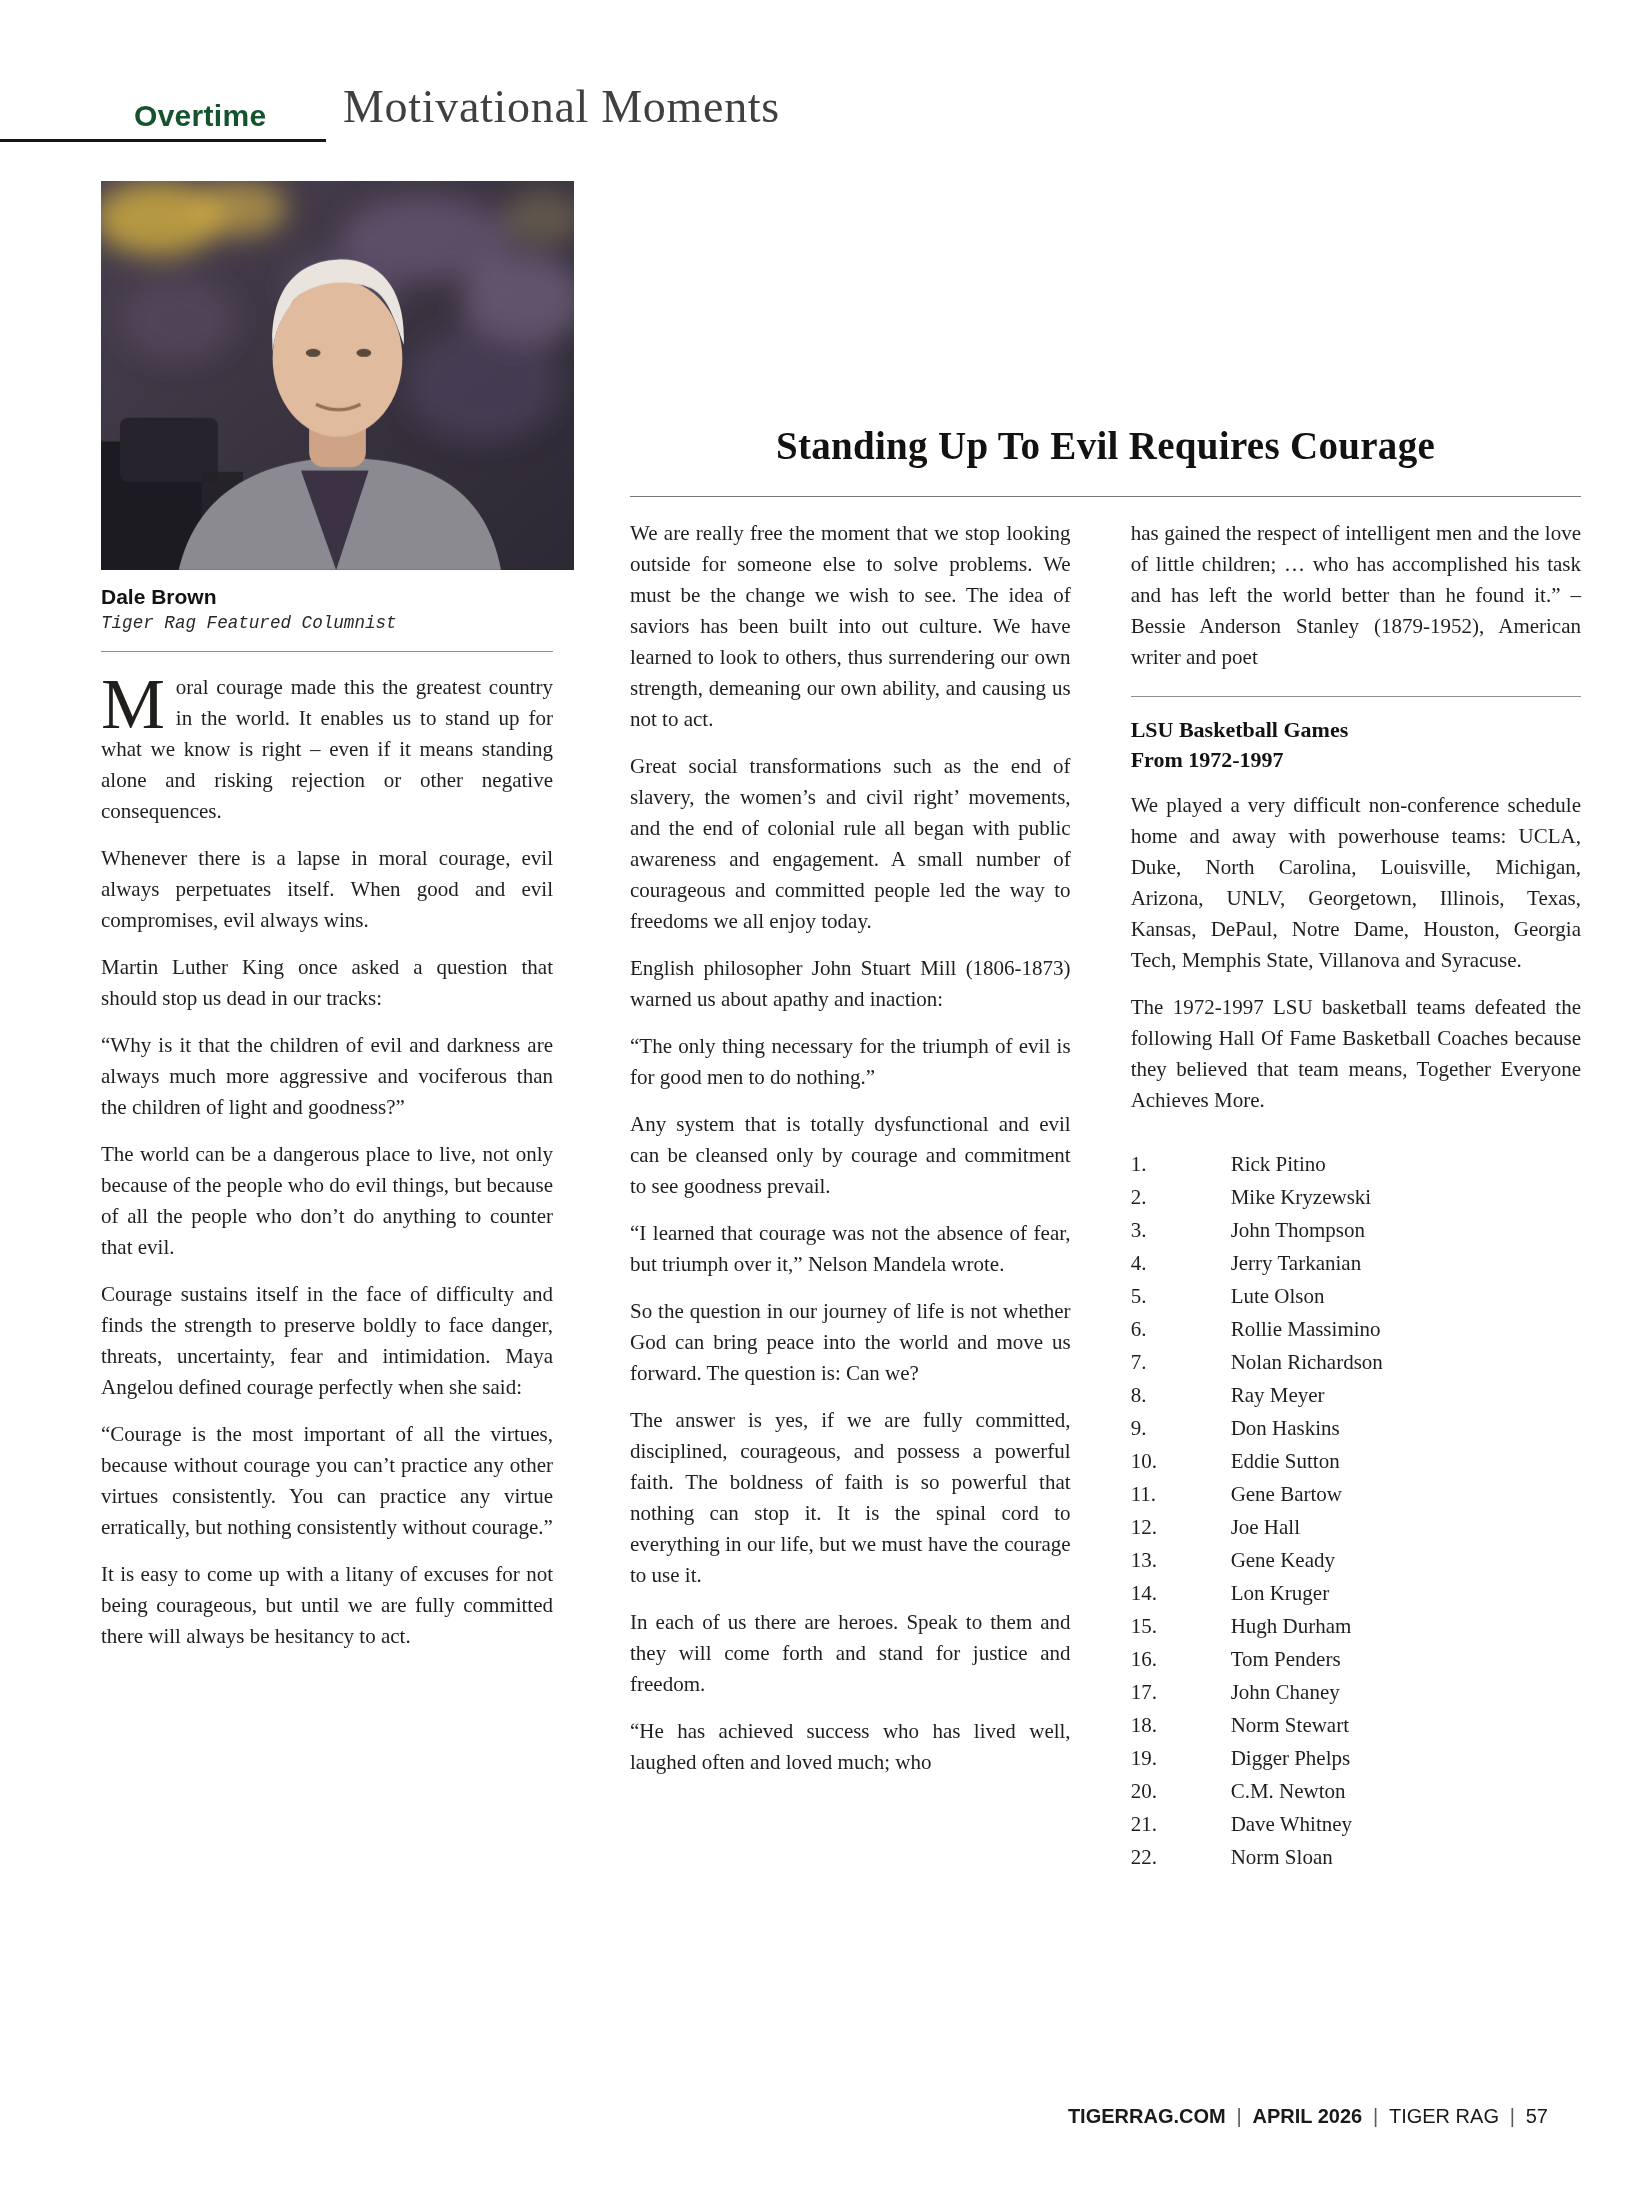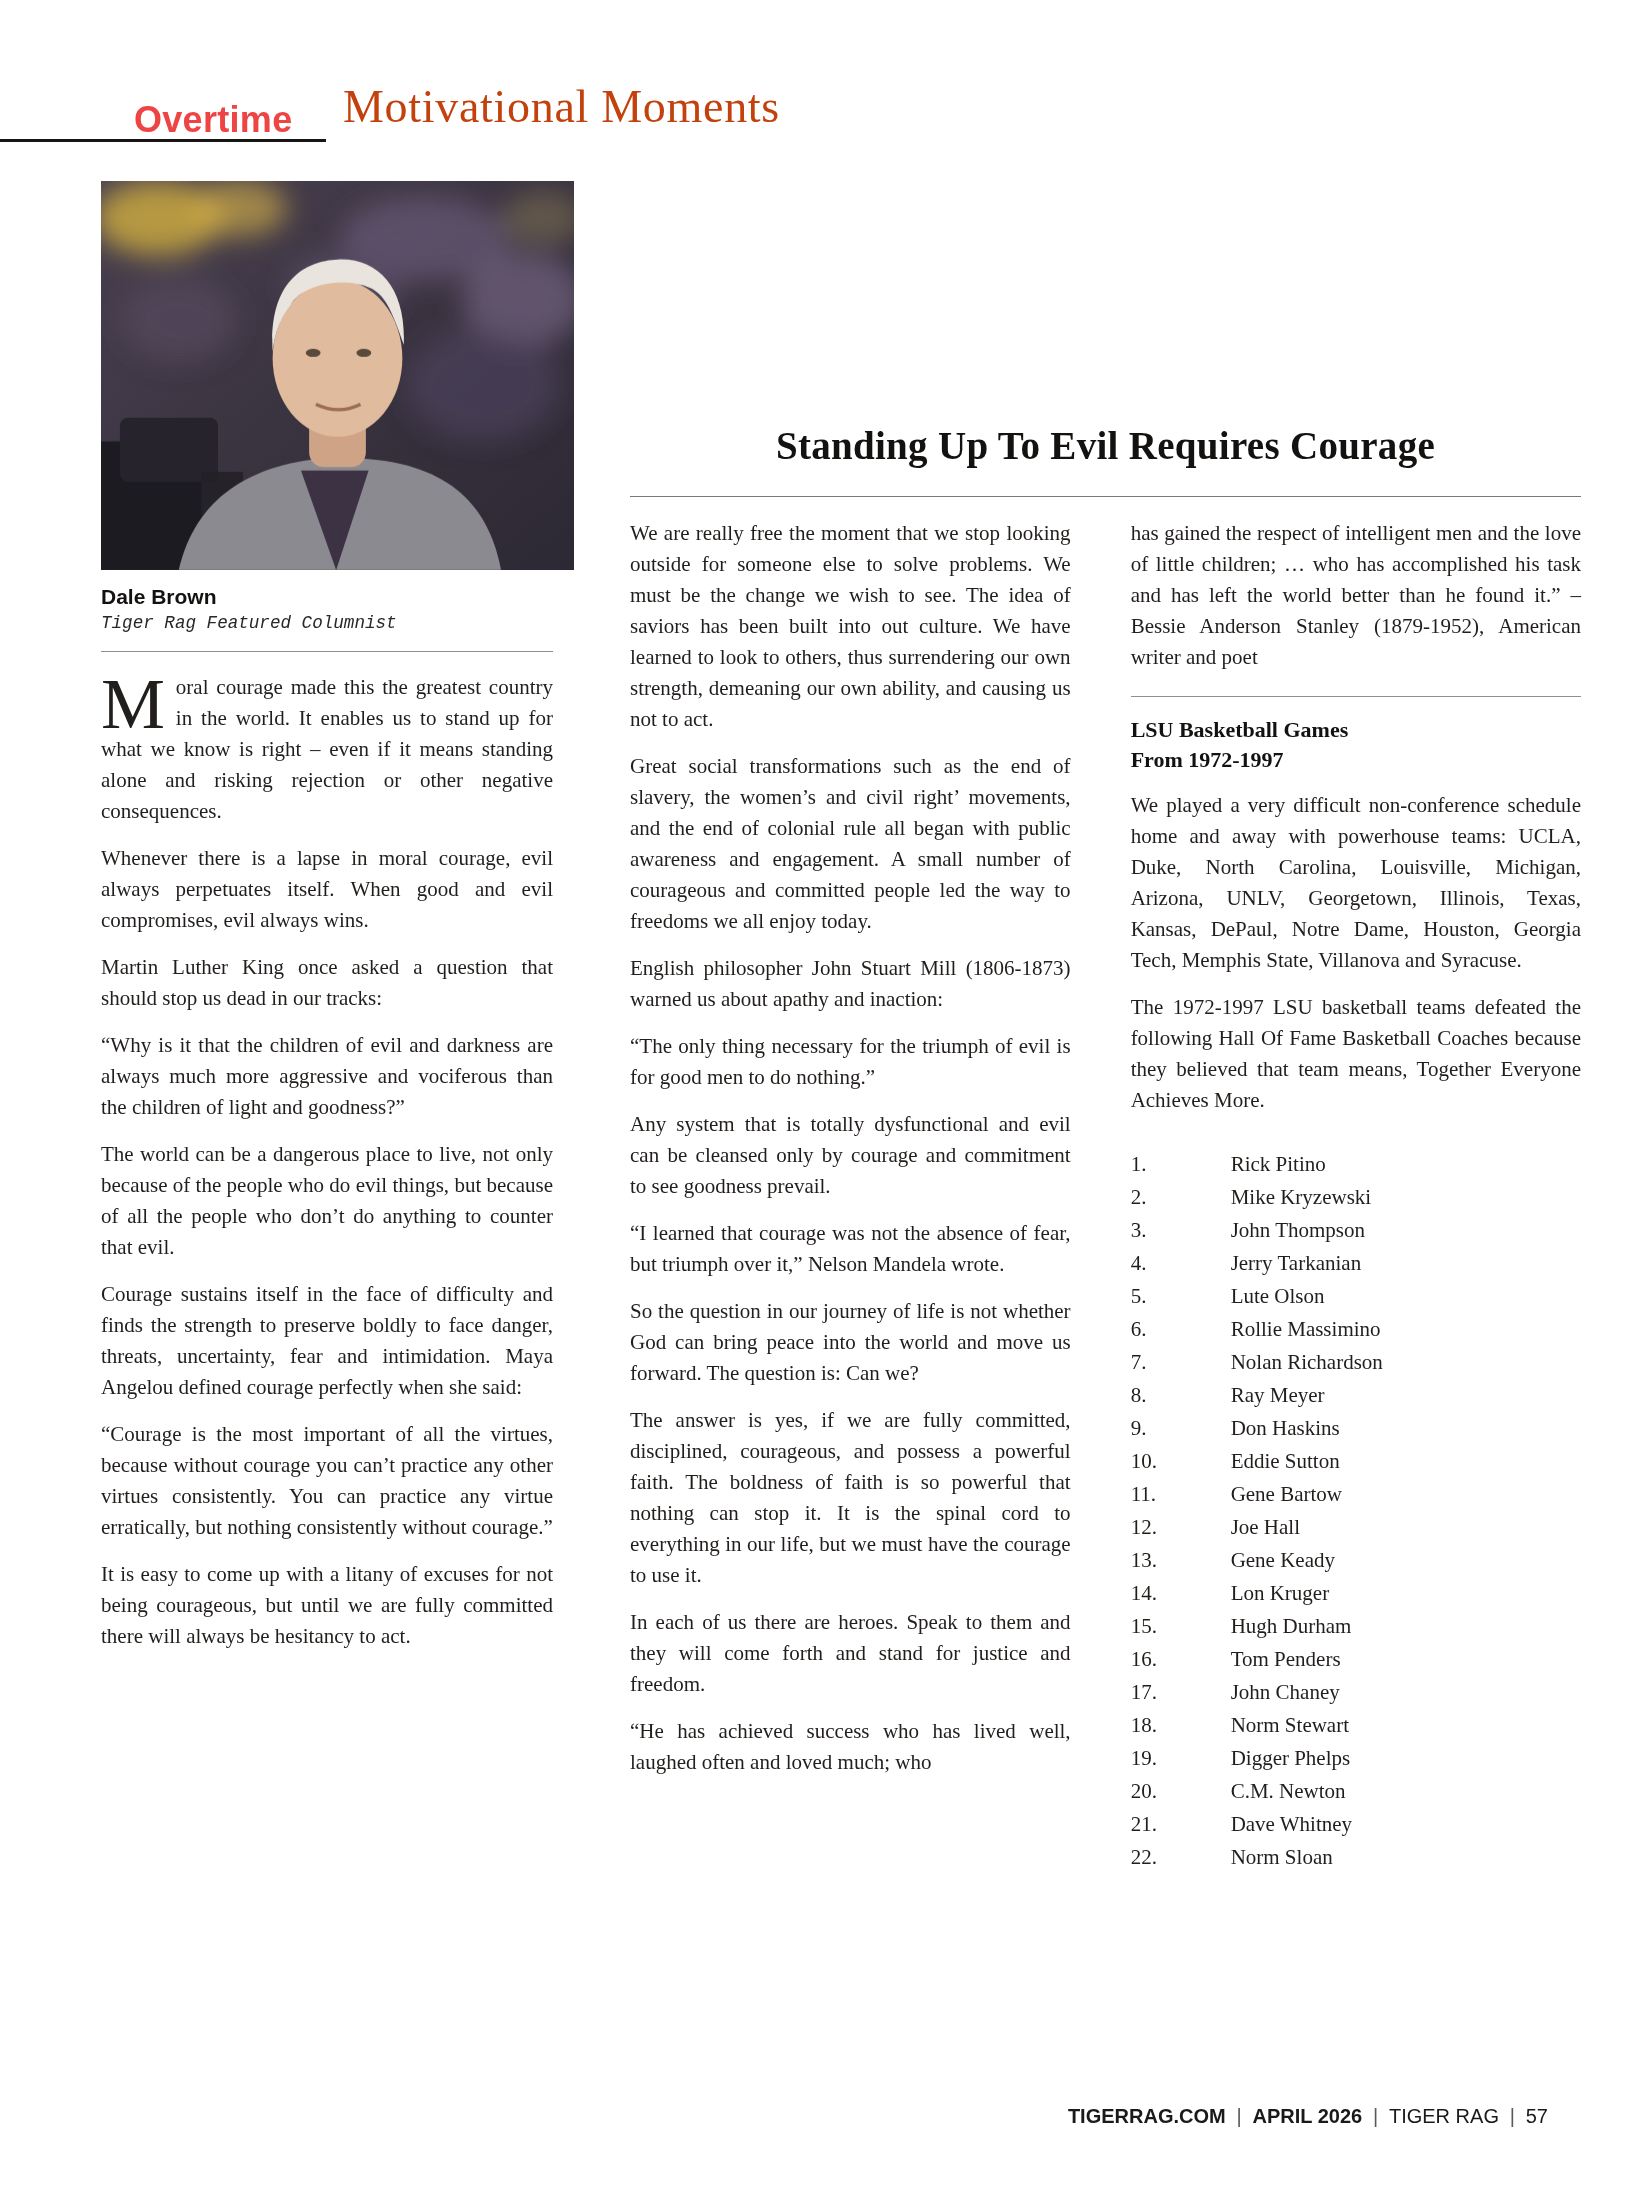--- a/index.html
+++ b/index.html
@@ -14,26 +14,26 @@
   }
 
   
   .kicker-rule {
     position: absolute; left: 0; top: 139px;
     width: 326px; height: 2.7px; background: #161616;
   }
   .kicker {
     position: absolute; left: 134px; top: 99px;
     font-family: "Liberation Sans", sans-serif;
-    font-weight: 700; font-size: 36px; color: #ef4444;
+    font-weight: 700; font-size: 30px; color: #14532d;
     letter-spacing: 0.3px;
   }
   .section-title {
     position: absolute; left: 343px; top: 80px;
-    font-size: 46px; color: #c2410c; letter-spacing: 0.7px;
+    font-size: 46px; color: #404040; letter-spacing: 0.7px;
   }
 
   
   .col-left { position: absolute; left: 101px; top: 181px; width: 473px; }
   .photo {
     margin: 0; width: 473px; height: 389px;
     overflow: hidden; background: #3a3340;
   }
   .photo svg { display: block; width: 100%; height: 100%; }
   .byline-name {

